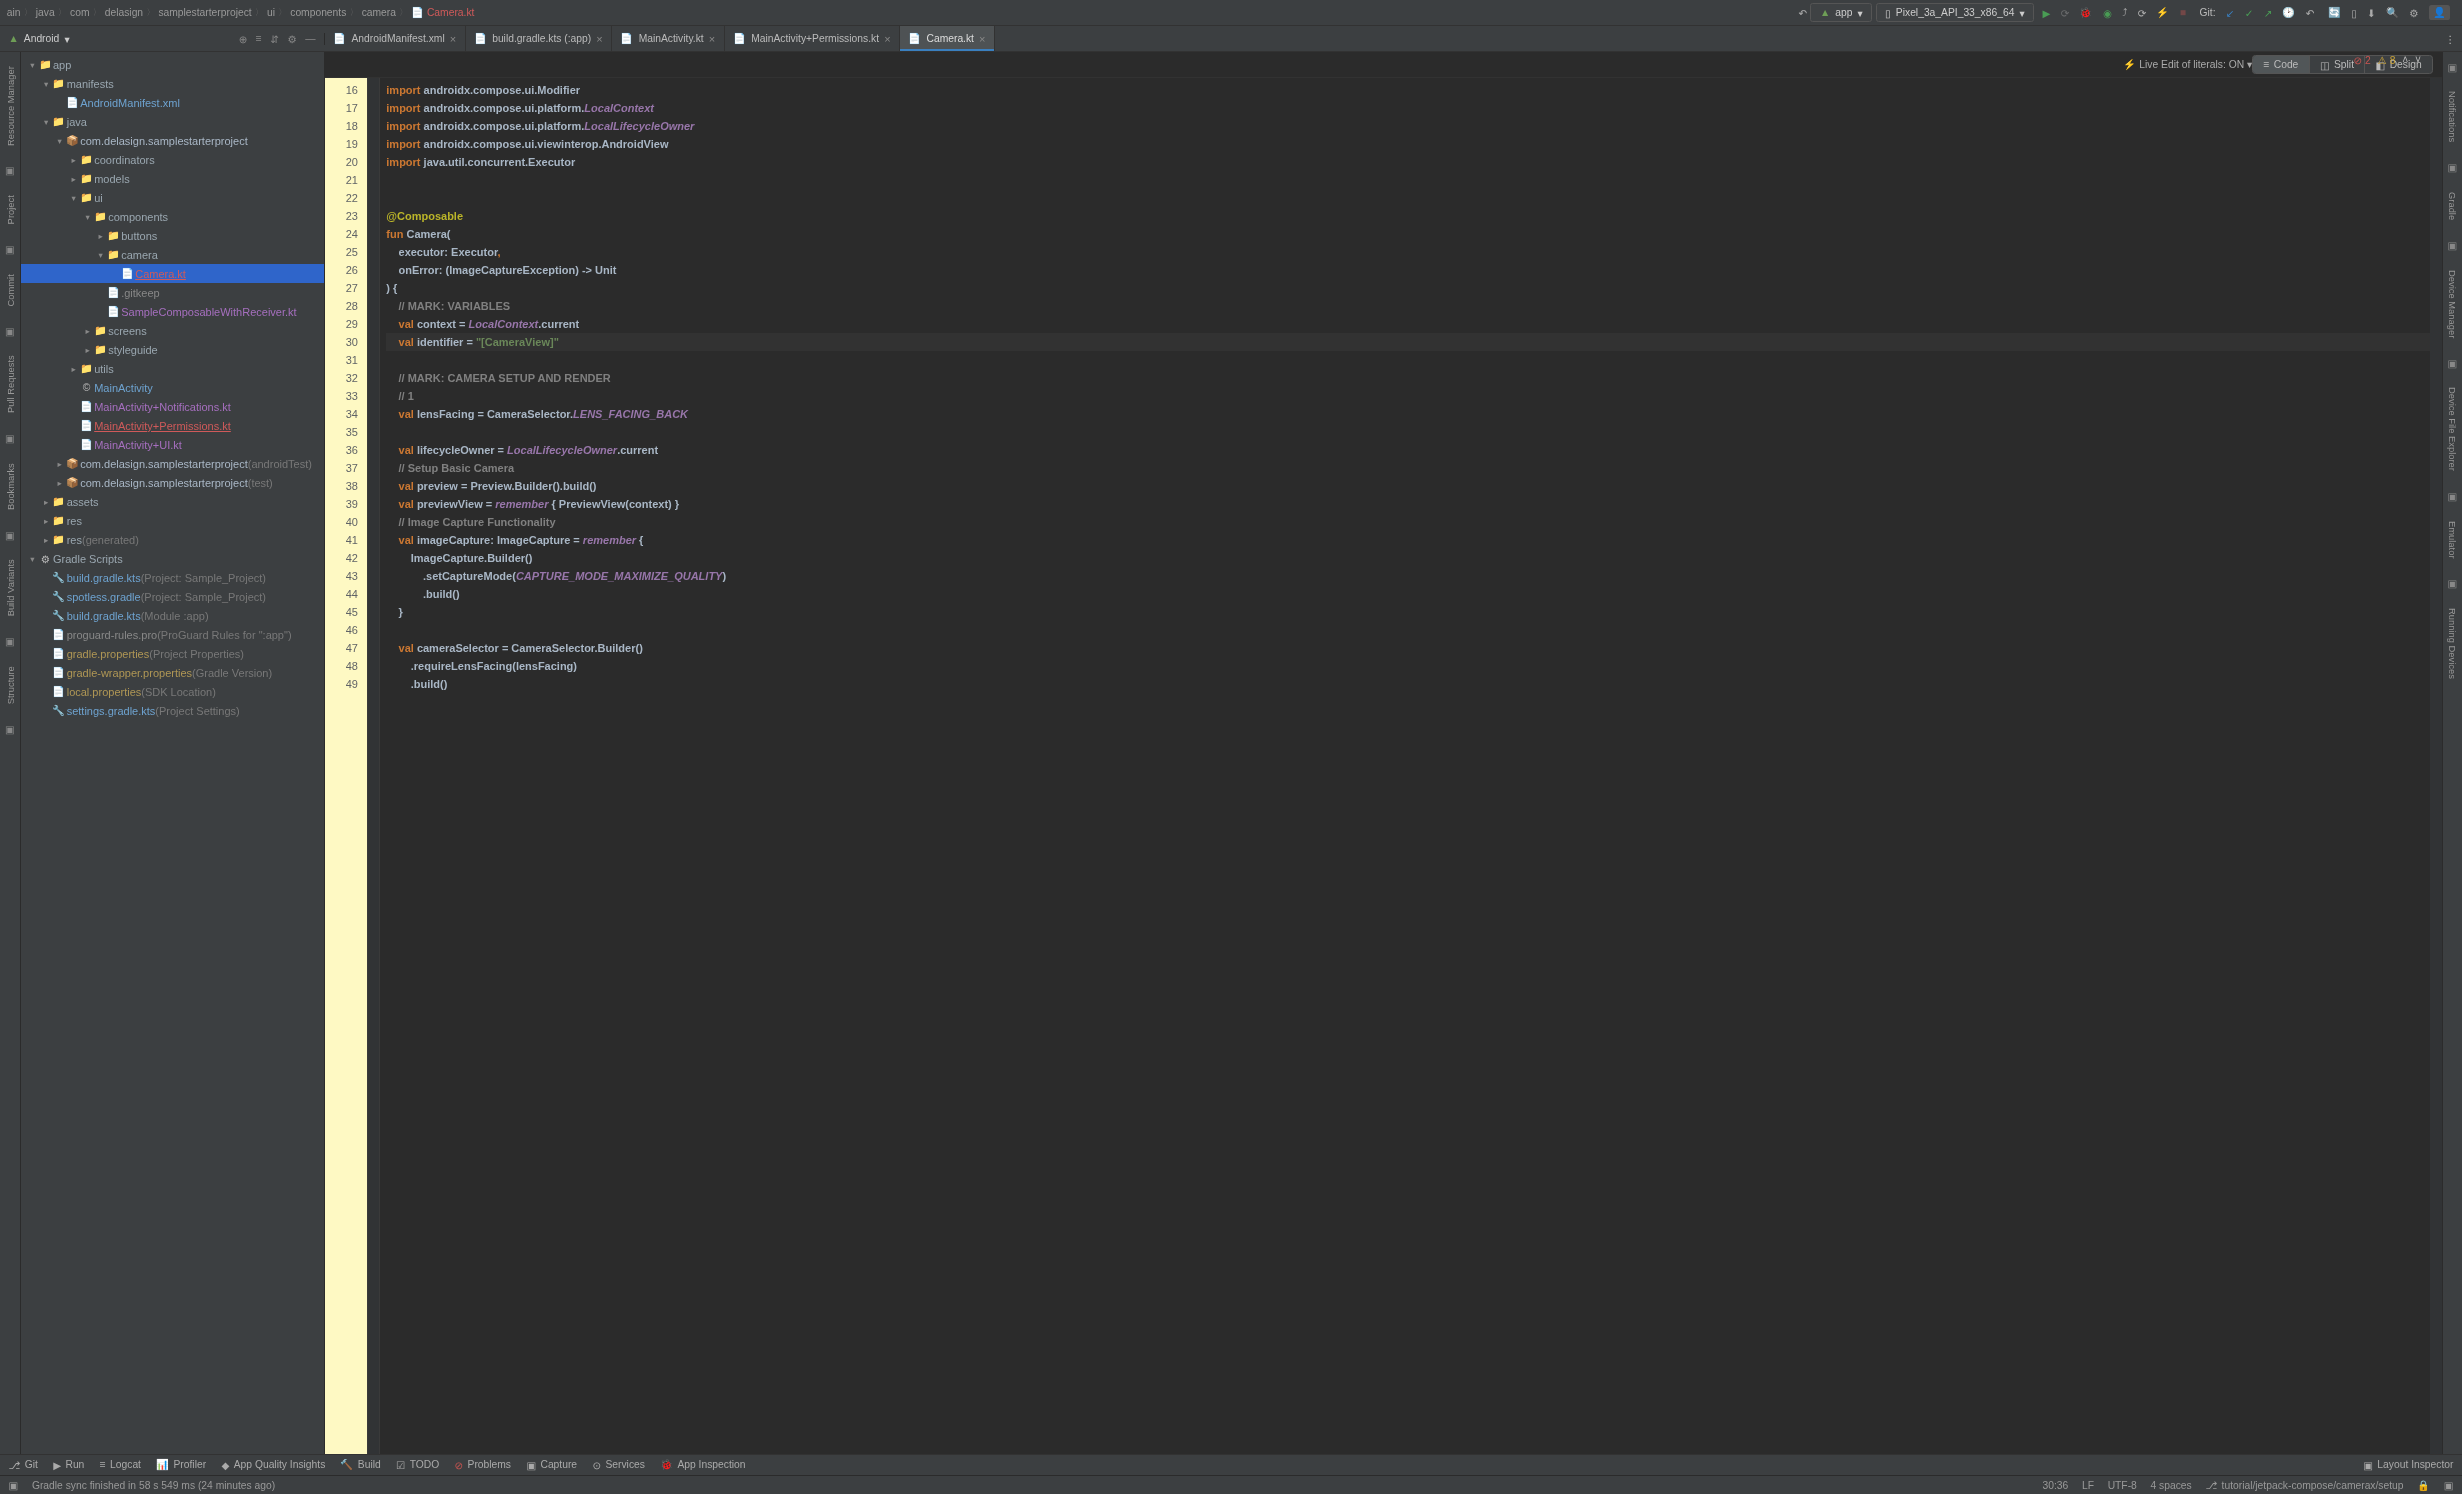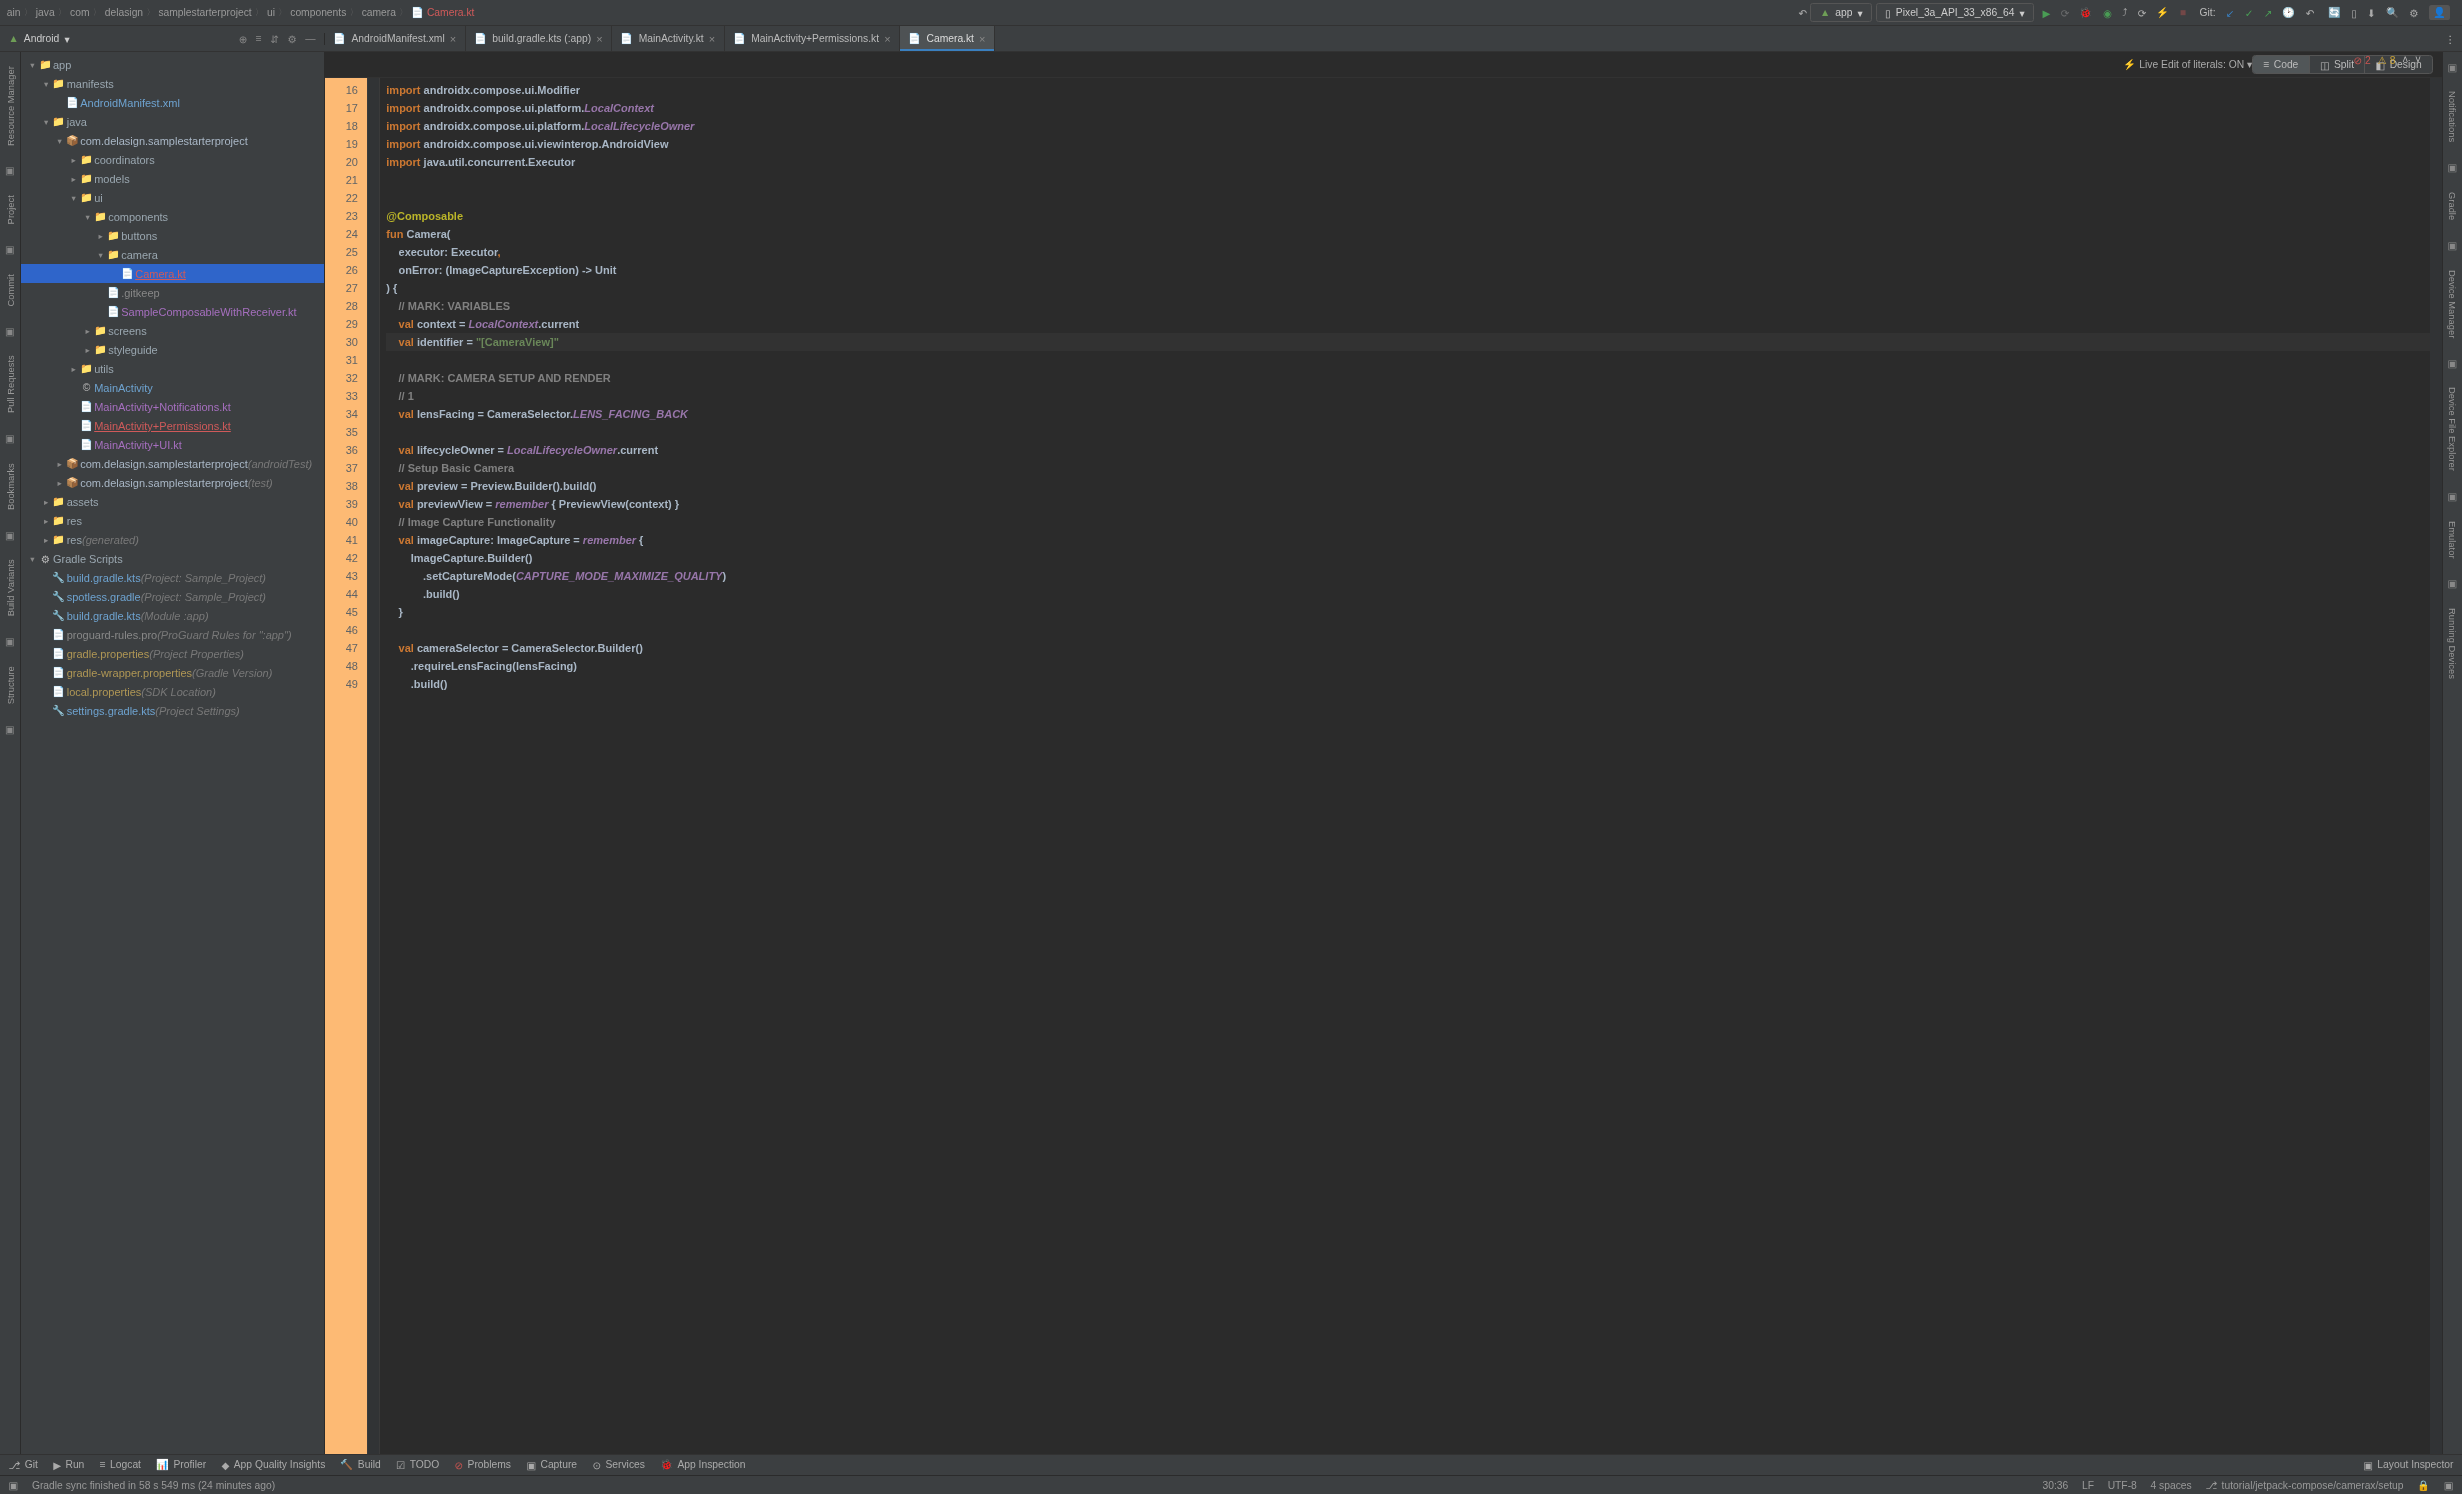--- a/index.html
+++ b/index.html
@@ -46,36 +46,36 @@
 .project-panel { width: 304px; background:#3c3f41; border-right:0.9px solid #2b2b2b; overflow:auto;}
 .tree { padding:3.4px 0; font-size:11px;}
 .node { display:flex; align-items:center; height:19px; padding-right:6.8px; cursor:pointer; white-space:nowrap;}
 .node.sel { background:#2f65ca; color:#fff;}
 .node .arrow { width:10.3px; display:inline-flex; justify-content:center; color:#888; font-size:8.5px;}
 .node .ticon { width:15.4px; display:inline-flex; justify-content:center; font-size:10.3px;}
 .dir{ color:#9aa7b0;}
 .pkg{color:#a9b7c6;}
 .ktf{color:#a66fbf;}
 .mod{color:#d05a5a; text-decoration:underline;}
-.gray{color:#787878;font-style:italic;}
+.gray{color:#787878;}
 .prop{color:#b09755;text-align:center;}
 .local{color:#b09755;}
 .grad{color:#6ea3d0;}
 .proGray{color:#888;}
 
 .editor-wrap{ flex:1; display:flex; flex-direction:column; background:#2b2b2b; position:relative;}
 .live-row { height:26px; display:flex; align-items:center; justify-content:flex-end; gap:0; padding:0 8.5px; border-bottom:0.9px solid #323232; color:#bbb;}
 .seg { display:flex; background:#3c3f41; border:0.9px solid #555; border-radius:3.4px; overflow:hidden;}
 .seg div { padding:2.6px 10.3px; display:flex; align-items:center; gap:4.3px; cursor:pointer; border-right:0.9px solid #555;}
 .seg div:last-child{border-right:none;}
 .seg .active{ background:#515658;}
 .live-lbl{color:#aaa;}
 
 .editor { flex:1; display:flex; overflow:hidden; font-family: "JetBrains Mono","Menlo","Consolas",monospace; font-size:11px; line-height:18px;}
-.ggutter{ width:43px; text-align:right; color:#606366; padding:3.4px 8.5px 3.4px 0; background:#fdba74; border-right:0.9px solid #3a3a3a;}
+.ggutter{ width:43px; text-align:right; color:#606366; padding:3.4px 8.5px 3.4px 0; background:#fef9c3; border-right:0.9px solid #3a3a3a;}
 .fold-gutter{width:12px; background:#313335; border-right:0.9px solid #3a3a3a;}
 .code { flex:1; padding:3.4px 0 3.4px 6.8px; color:#a9b7c6; overflow:auto; position:relative;}
 .code .line{ white-space:pre; height:18px;font-weight:bold;}
 .cur-line{ background:#323232;}
 .kw{color:#cc7832;}
 .str{color:#6a8759;}
 .ann{color:#bbb529;}
 .ital{color:#9876aa; font-style:italic;}
 .cmt{color:#808080;}
 .cst{color:#9876aa; font-style:italic;}

